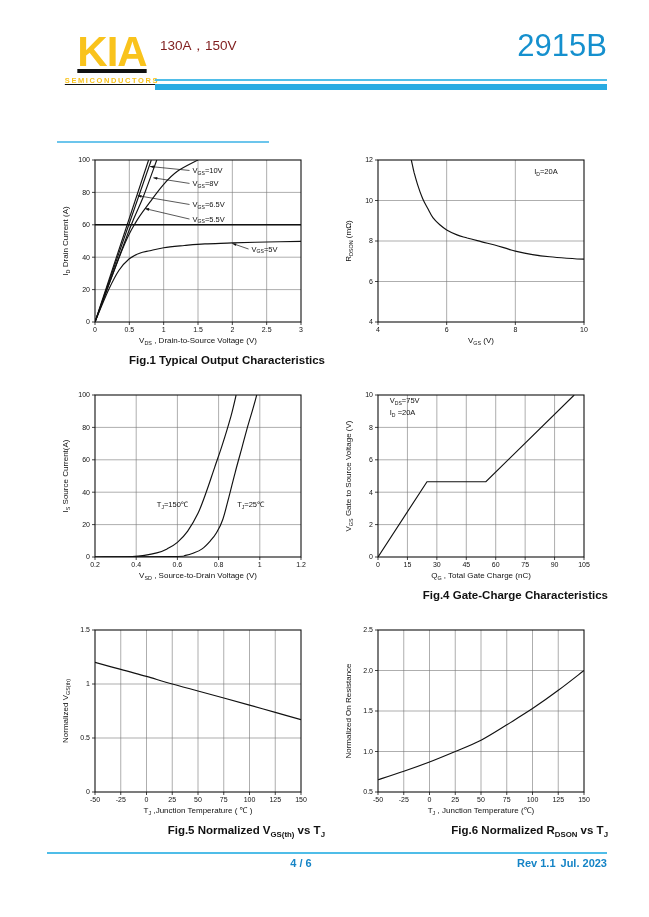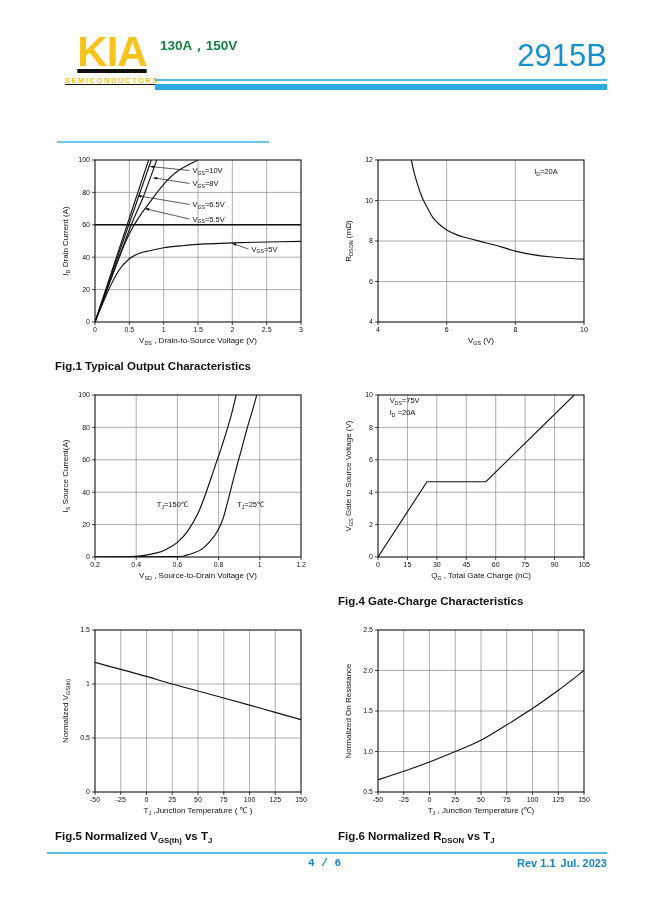--- a/index.html
+++ b/index.html
@@ -2,40 +2,40 @@
 <html><head>
 <meta charset="utf-8">
 <style>
   html,body{margin:0;padding:0;background:#e8e8e8;}
   #page{position:relative;width:649px;height:917px;background:#ffffff;
         font-family:"Liberation Sans", sans-serif;color:#111;overflow:hidden;}
   
   .logo{position:absolute;left:57px;top:30px;width:110px;text-align:center;text-decoration:underline;}
   .logo-kia{font-size:42px;font-weight:800;letter-spacing:-1px;color:#F9C31C;line-height:44px;}
   .logo-sub{font-size:7.5px;font-weight:bold;letter-spacing:1.6px;color:#F9C31C;margin-top:2px;}
-  .spec{position:absolute;left:160px;top:37px;color:#15803d;font-weight:bold;font-size:13.5px;line-height:18px;}
-  .partno{position:absolute;right:42px;top:38px;color:#1590CE;font-size:31px;font-weight:400;}
+  .spec{position:absolute;left:160px;top:37px;color:#7f1d1d;font-weight:normal;font-size:13.5px;line-height:18px;}
+  .partno{position:absolute;right:42px;top:28px;color:#1590CE;font-size:31px;font-weight:400;}
   .rule-thin{position:absolute;left:155px;top:79px;width:452px;height:2px;background:#4FBDE8;}
   .rule-thick{position:absolute;left:155px;top:84px;width:452px;height:6px;background:#29ABE2;}
   
   .heading{position:absolute;left:57px;top:120px;font-size:15px;color:#25A3DA;}
   .heading .num{font-weight:bold;margin-right:7px;}
   .heading-underline{position:absolute;left:57px;top:141px;width:212px;height:2px;background:#6CC5EC;}
   
   .fig{position:absolute;width:270px;}
   #fig1{left:55px;top:150px;} #fig2{left:338px;top:150px;}
   #fig3{left:55px;top:385px;} #fig4{left:338px;top:385px;}
   #fig5{left:55px;top:620px;} #fig6{left:338px;top:620px;}
   .fig svg{display:block;}
-  .fig-caption{font-weight:bold;font-size:11.5px;text-align:left;margin-top:12px;color:#111;}
+  .fig-caption{font-weight:bold;font-size:11.5px;text-align:right;margin-top:6px;color:#111;}
   sub{font-size:68%;}
   
   .footer-rule{position:absolute;left:47px;top:852px;width:560px;height:2px;background:#4FBDE8;}
-  .footer-page{position:absolute;left:0;top:857px;width:649px;text-align:center;
-               color:#1584C6;font-weight:bold;font-size:11px;font-family:Liberation Mono, monospace;}
+  .footer-page{position:absolute;left:0;top:857px;width:602px;text-align:center;
+               color:#1584C6;font-weight:bold;font-size:11px;}
   .footer-rev{position:absolute;right:42px;top:857px;color:#1584C6;font-weight:bold;font-size:11px;}
   .footer-rev span{margin-left:5px;}
 </style>
 </head>
 <body>
 
 <div id="page">
 
   <div class="logo">
     <div class="logo-kia">KIA</div>

